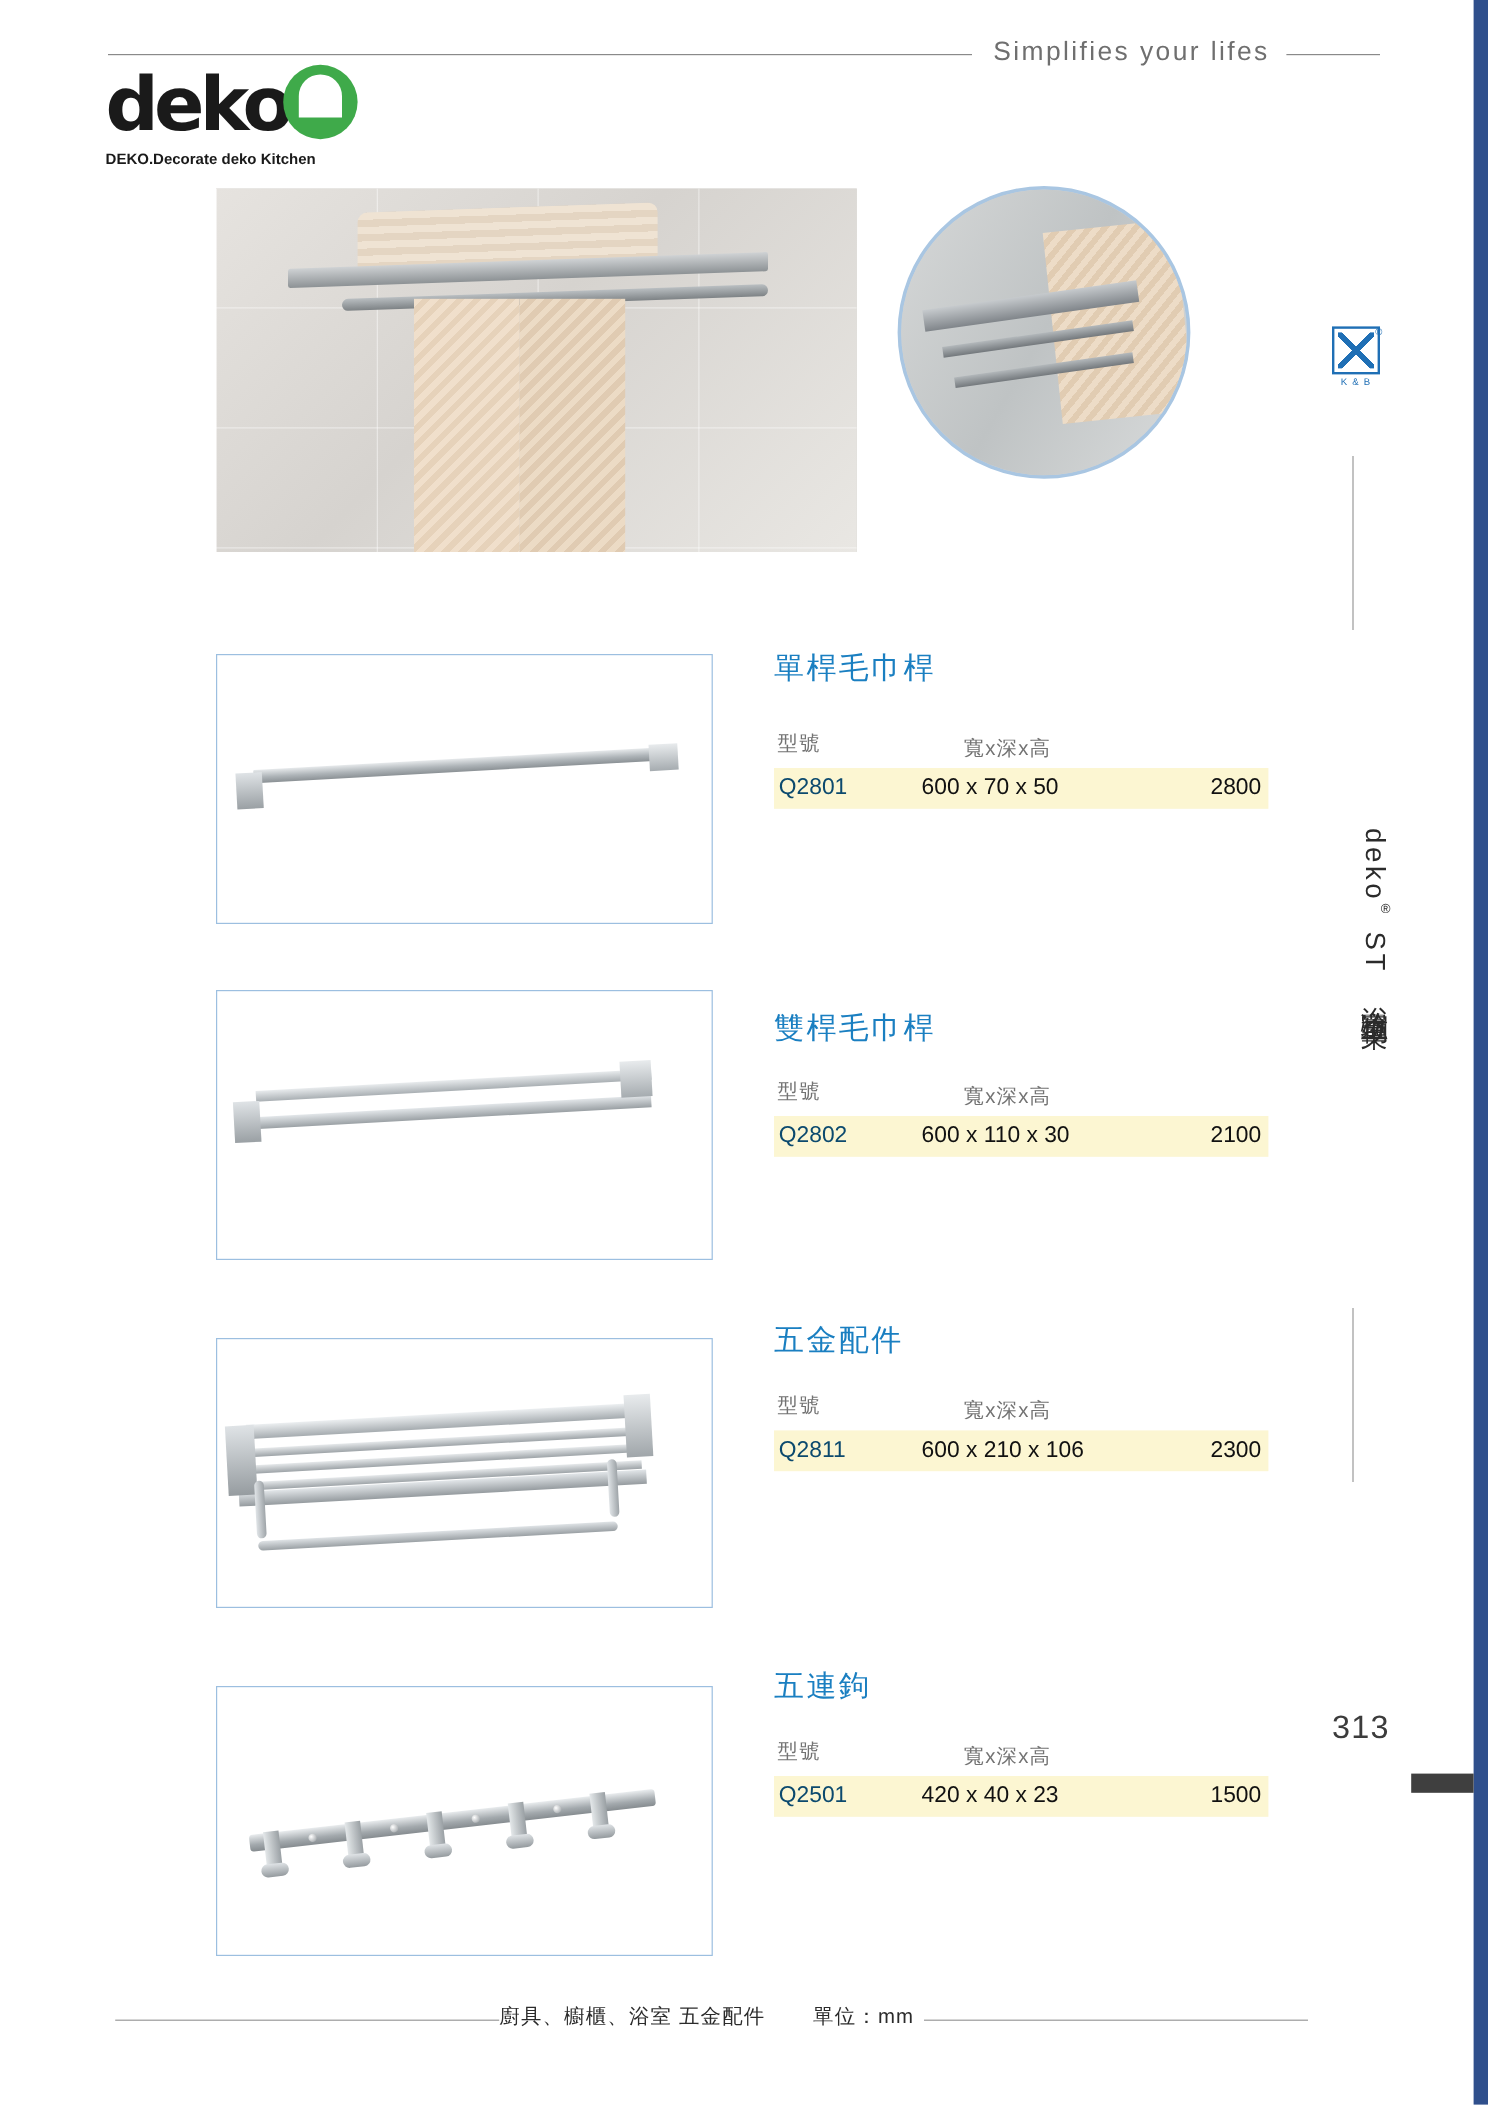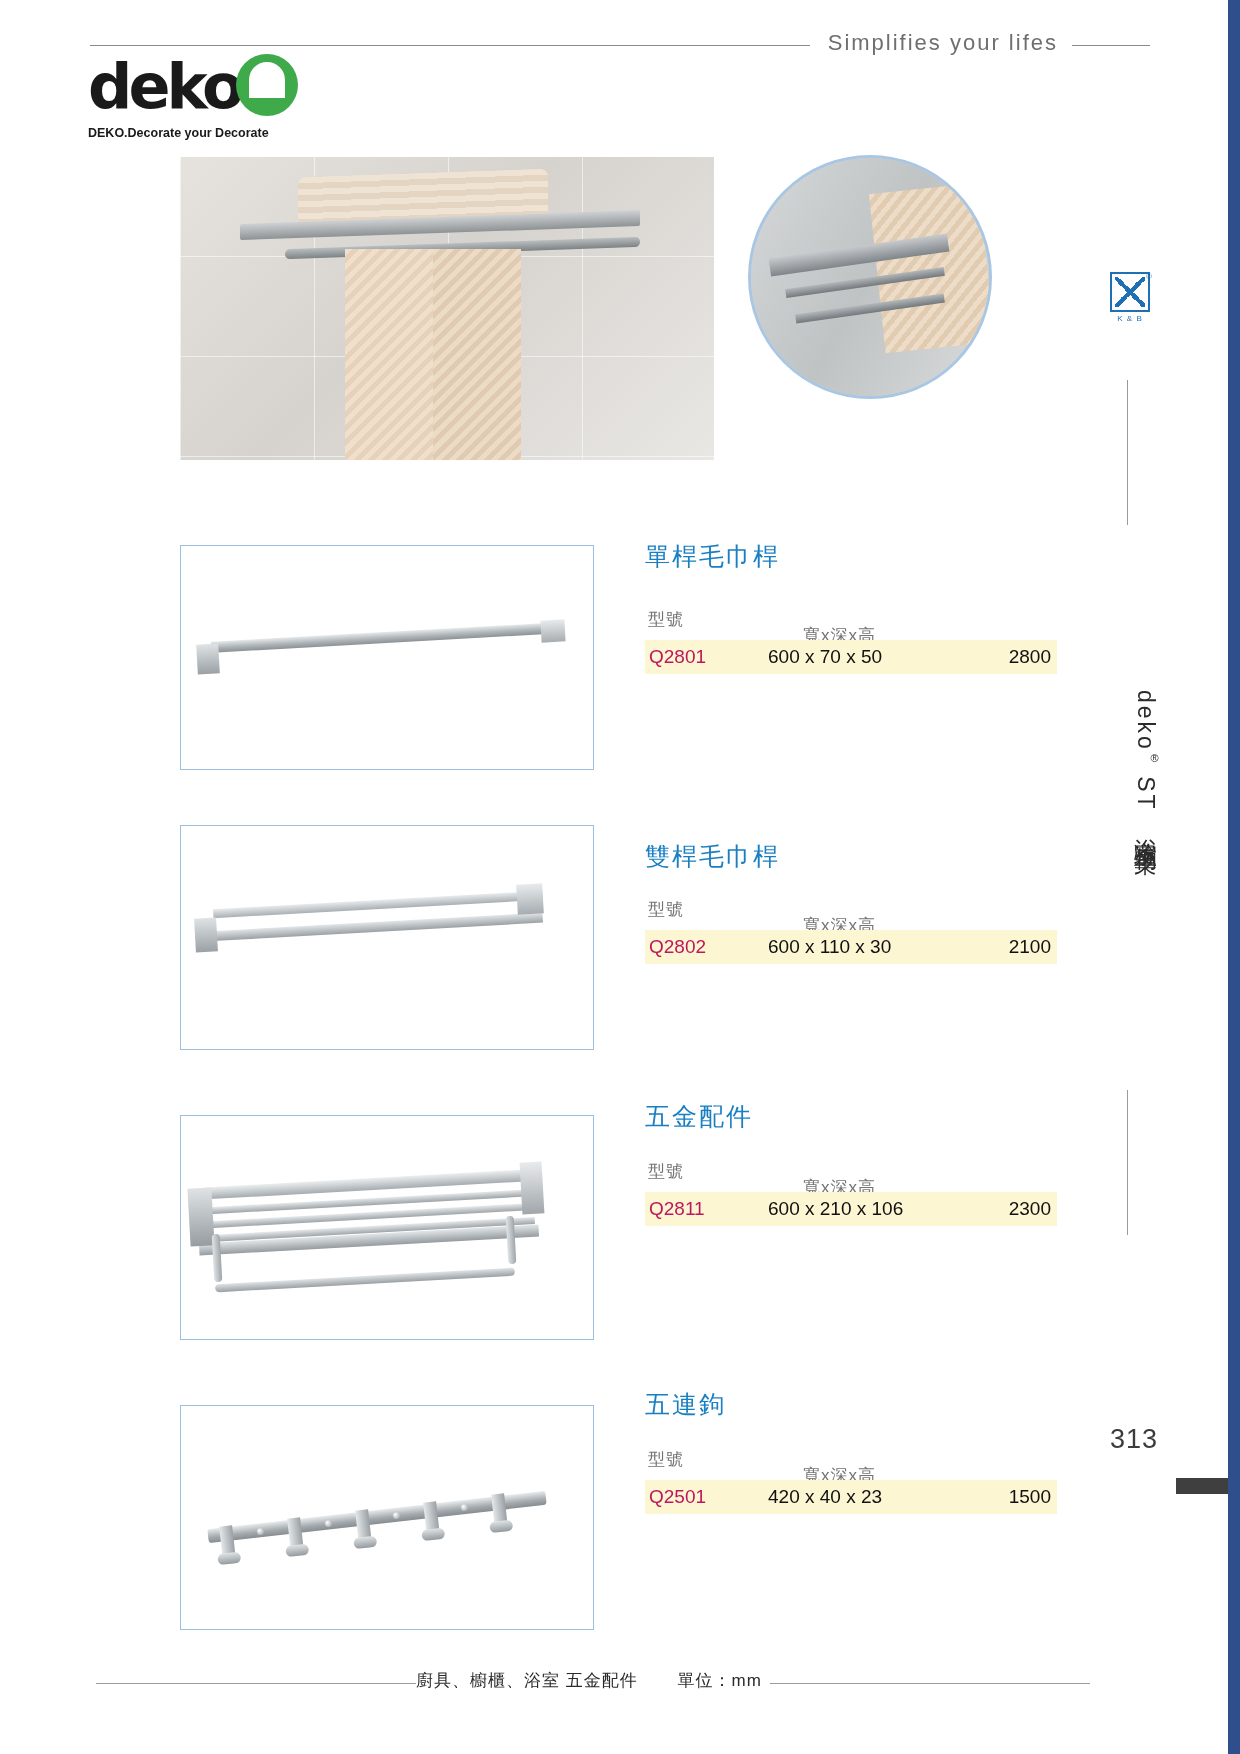--- a/index.html
+++ b/index.html
@@ -265,30 +265,30 @@
     color: #1a7fc1;
     letter-spacing: 2px;
   }
   .spec-head {
     position: absolute;
     left: 648px;
     font-size: 17px;
     color: #737373;
     letter-spacing: 1px;
   }
-  .spec-head .c2 { position: absolute; left: 155px; top: 16px; white-space: nowrap; }
+  .spec-head .c2 { position: absolute; left: 155px; top: 4px; white-space: nowrap; }
   .spec-row {
     position: absolute;
     left: 645px;
     width: 412px; height: 34px;
     background: #fcf6d2;
   }
   .spec-row .model {
     position: absolute; left: 4px; top: 6px;
-    font-size: 19px; color: #be185d;
+    font-size: 19px; color: #0c4a6e;
   }
   .spec-row .dims {
     position: absolute; left: 123px; top: 6px;
     font-size: 19px; color: #111111;
     white-space: nowrap;
   }
   .spec-row .price {
     position: absolute; right: 6px; top: 6px;
     font-size: 19px; color: #111111;
   }
@@ -475,21 +475,21 @@
 <div class="header">
   <div class="tagline-rule-left"></div>
   <div class="tagline-rule-right"></div>
   <div class="tagline">Simplifies your lifes</div>
 
   <div class="logo-wrap">
     <div class="logo-word">
       <span>deko</span>
       <span class="logo-dot"></span>
     </div>
-    <div class="logo-sub">DEKO.Decorate your Decorate</div>
+    <div class="logo-sub">DEKO.Decorate deko Kitchen</div>
   </div>
 </div>
 
 <div class="hero-photo">
   <div class="tile-wall"></div>
   <div class="towel-top"></div>
   <div class="shelf-bar"></div>
   <div class="shelf-bar2"></div>
   <div class="towel-hang-a"></div>
   <div class="towel-hang-b"></div>

